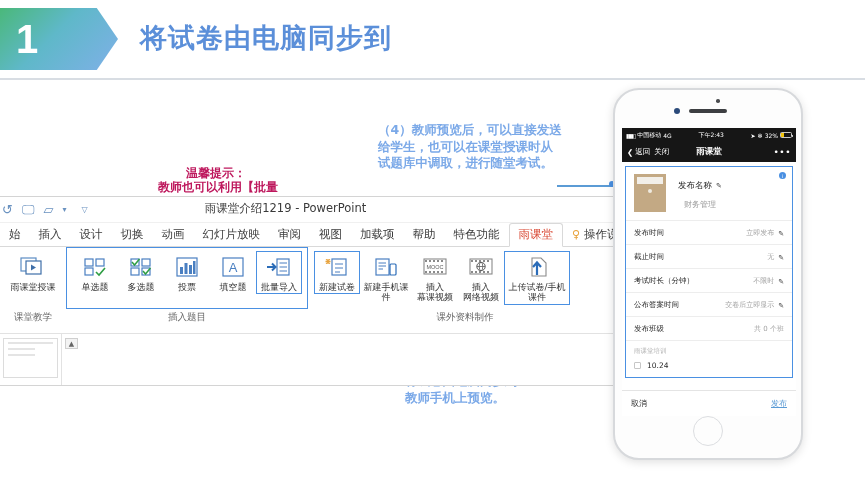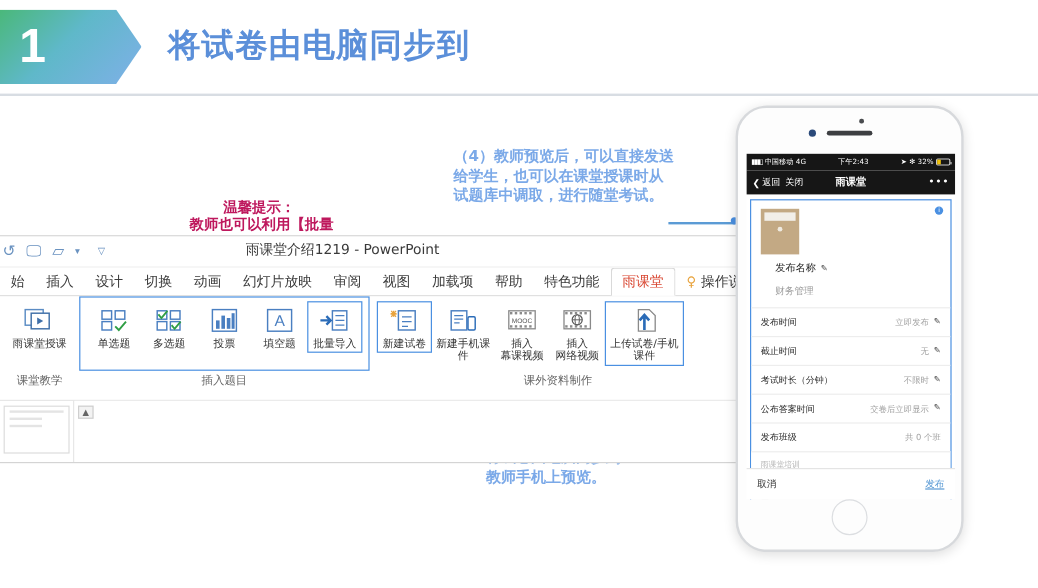--- a/index.html
+++ b/index.html
@@ -193,54 +193,54 @@
   .nav-title {
     position: absolute; left: 0; right: 0; text-align: center;
     font-size: 8.5px; font-weight: bold;
   }
   .nav-dots { margin-left: auto; font-size: 9px; letter-spacing: 0.5px; z-index: 2; }
 
   .card {
     margin: 4px 3px; background: #ffffff;
     border: 1.5px solid #4a90e2;
   }
-  .card-head { display: flex; padding: 7px 8px 8px 8px; position: relative; flex-direction: column; }
+  .card-head { display: flex; padding: 7px 8px 8px 8px; position: relative; }
   .doc-thumb {
     width: 32px; height: 38px; background: #c3a984;
     position: relative; flex: none;
   }
   .doc-thumb::before {
     content: ''; position: absolute; left: 3px; top: 3px; right: 3px; height: 7px;
     background: #f2efe9;
   }
   .doc-thumb::after {
     content: ''; position: absolute; left: 14px; top: 15px;
     width: 4px; height: 4px; border-radius: 50%; background: #efeae0;
   }
   .card-head-text { margin-left: 12px; padding-top: 6px; }
   .pub-name {
     font-size: 8.5px; color: #1c1c1c; display: flex; align-items: center; gap: 4px;
   }
-  .pub-sub { font-size: 8px; color: #9a9a9a; margin-top: 7px; }
+  .pub-sub { font-size: 8px; color: #9a9a9a; margin-top: 7px; text-align: center; }
   .blue-dot {
     position: absolute; right: 6px; top: 5px;
     width: 7px; height: 7px; border-radius: 50%; background: #4a90e2;
     color: #fff; font-size: 5px; display: flex; align-items: center; justify-content: center;
   }
   .pencil { color: #3b3b3b; font-size: 7px; transform: rotate(0deg); }
 
   .frow {
     display: flex; align-items: center; justify-content: space-between;
     padding: 6.5px 8px; border-top: 1px solid #ededed;
   }
   .frow-label { font-size: 7.5px; color: #2a2a2a; }
-  .frow-val { font-size: 7px; color: #a3a3a3; display: flex; align-items: flex-start; gap: 4px; }
+  .frow-val { font-size: 7px; color: #a3a3a3; display: flex; align-items: flex-end; gap: 4px; }
 
   .class-section { padding: 6px 8px 7px 8px; border-top: 1px solid #ededed; background:#fff; }
-  .class-title { font-size: 6.5px; color: #b4b4b4; margin-bottom: 16px; }
+  .class-title { font-size: 6.5px; color: #b4b4b4; margin-bottom: 5px; }
   .class-item { display: flex; align-items: center; gap: 6px; }
   .chk {
     width: 7px; height: 7px; border: 1px solid #c6c6c6; border-radius: 1px;
   }
   .class-name { font-size: 7.5px; color: #2a2a2a; }
 
   .footer-bar {
     position: absolute; left: 0; right: 0; bottom: 0;
     display: flex; align-items: flex-start; justify-content: space-between;
     padding: 7px 9px; border-top: 1px solid #e4e4e4; background: #fff;

